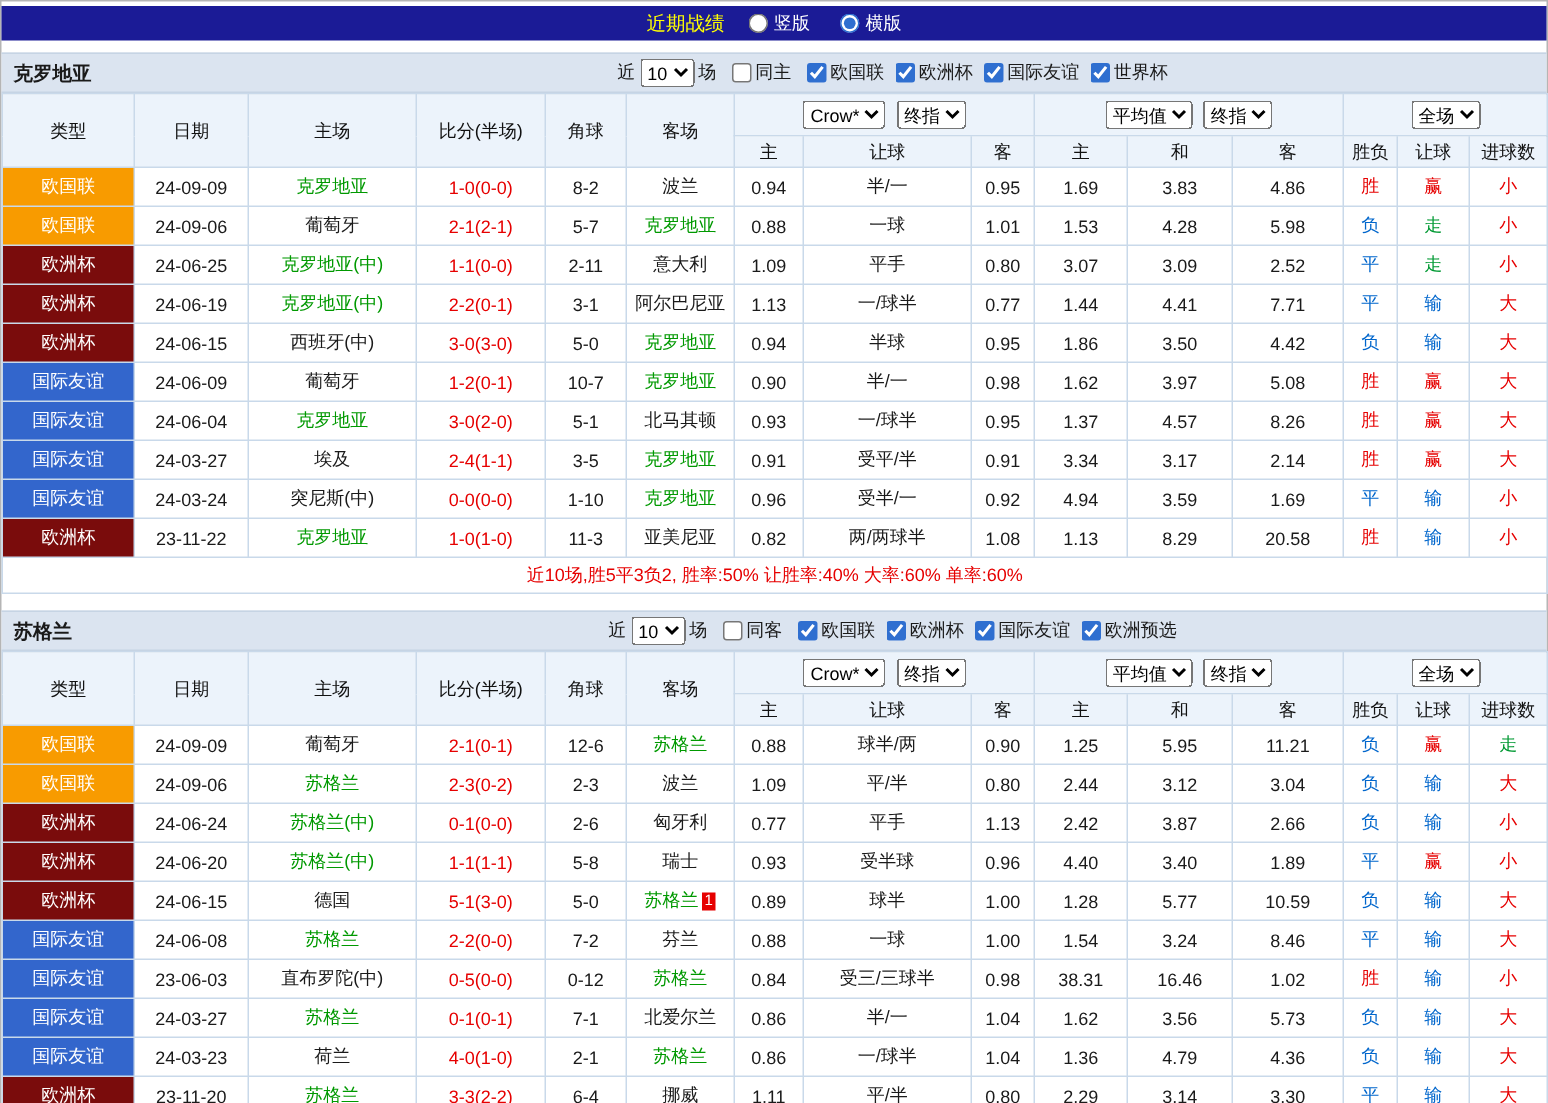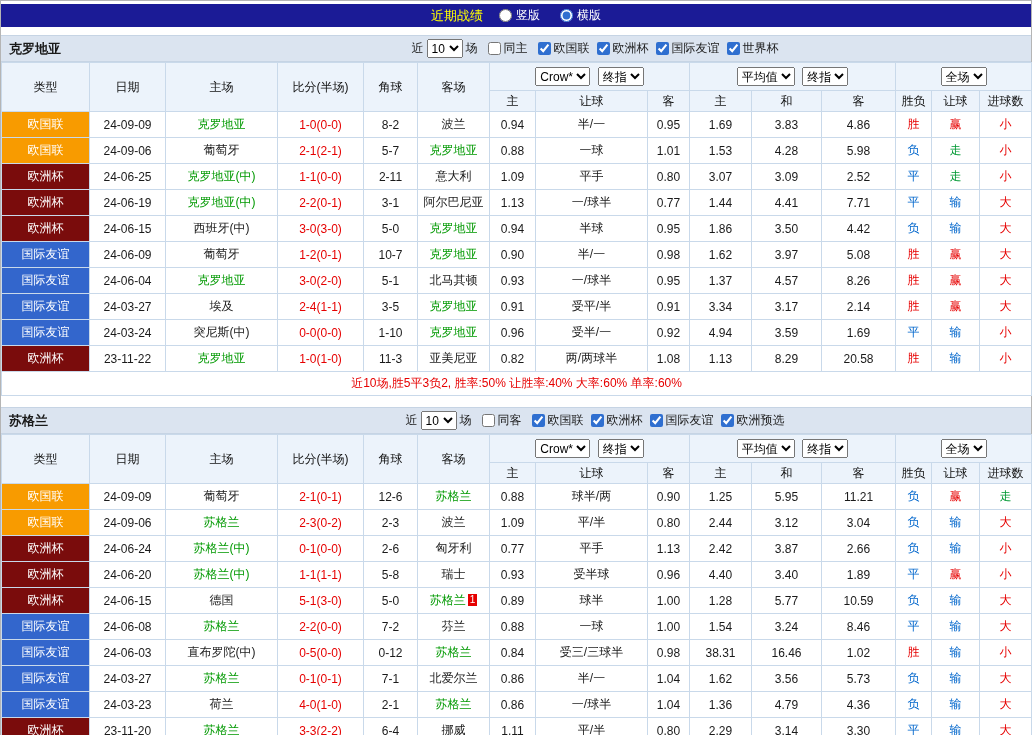--- a/index.html
+++ b/index.html
@@ -493,21 +493,21 @@
             <td>1.00</td>
             <td>1.54</td>
             <td>3.24</td>
             <td>8.46</td>
             <td class="c-blue">平</td>
             <td class="c-blue">输</td>
             <td class="c-red">大</td>
           </tr>
           <tr>
             <td class="type-cell lg-blue">国际友谊</td>
-            <td>24-06-03</td>
+            <td>23-06-03</td>
             <td>直布罗陀(中)</td>
             <td class="score">0-5(0-0)</td>
             <td>0-12</td>
             <td class="team-hl">苏格兰</td>
             <td>0.84</td>
             <td>受三/三球半</td>
             <td>0.98</td>
             <td>38.31</td>
             <td>16.46</td>
             <td>1.02</td>

